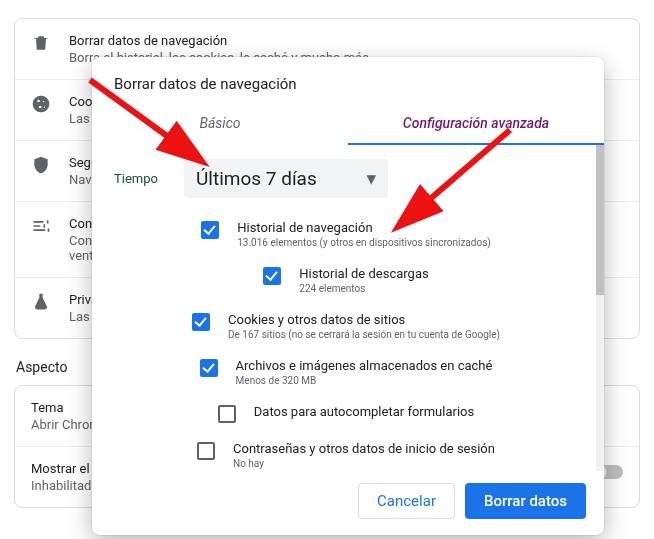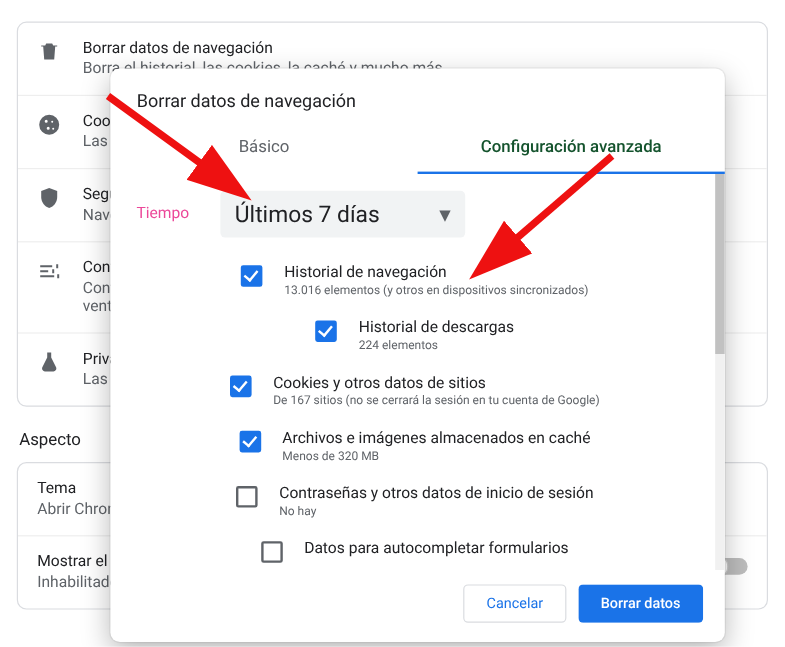--- a/index.html
+++ b/index.html
@@ -17,43 +17,43 @@
   .bg-title { color: #202124; font-size: 13px; }
   .bg-sub { color: #5f6368; font-size: 13px; margin-top: 2px; }
   .section-label { color: #202124; font-size: 14px; margin: 16px 0 10px 2px; }
   .toggle { width: 34px; height: 14px; border-radius: 10px; background: #bdbdbd; position: relative; margin-top: 4px; }
   .toggle::after { content:""; position:absolute; width:18px; height:18px; border-radius:50%; background:#fff; border:1px solid #ccc; top:-3px; left:-2px; }
 
   
   .modal { position: absolute; left: 92px; top: 57px; width: 512px; height: 478px; background: #fff; border-radius: 8px; box-shadow: 0 8px 24px rgba(0,0,0,.28), 0 0 0 1px rgba(0,0,0,.05); display:flex; flex-direction:column; }
   .modal-title { font-size: 15px; color: #202124; padding: 18px 22px 12px; }
   .tabs { display:flex; padding: 0 0px; }
-  .tab { flex:1; text-align:center; padding: 10px 0 12px; font-size: 14px; color: #5f6368; cursor:pointer; border-bottom: 2px solid transparent; }
-  .tab.active { color: #14532d; border-bottom: 2px solid #1a73e8; font-weight: 500; }
+  .tab { flex:1; text-align:center; padding: 10px 0 12px; font-size: 14px; color: #5f6368; cursor:pointer; border-bottom: 2px solid transparent; font-style: italic; }
+  .tab.active { color: #701a75; border-bottom: 2px solid #1a73e8; font-weight: 500; }
 
   .body { position: relative; flex:1; overflow:hidden; }
   .scroll { position:absolute; left:0; right:8px; top:0; bottom:0; overflow-y:auto; padding: 14px 18px 0 22px; }
   
   .sb-track { position:absolute; right:0; top:0; bottom:0; width:8px; background:#f1f1f1; }
   .sb-thumb { position:absolute; right:0; top:0; width:8px; height:150px; background:#c1c1c1; }
 
   .time-row { display:flex; align-items:center; gap: 14px; margin-bottom: 22px; }
-  .time-label { color:#ec4899; font-size:13px; width: 56px; }
+  .time-label { color:#14532d; font-size:13px; width: 56px; }
   .select { display:flex; align-items:center; justify-content:space-between; background:#f1f3f4; border-radius:4px; padding: 8px 12px; width: 204px; cursor:pointer; color:#202124; font-size:19px; }
   .select .caret { color:#5f6368; }
 
   .item { display:flex; align-items:flex-start; gap: 18px; margin-bottom: 18px; justify-content: center; }
   .chk { width:18px; height:18px; border:2px solid #5f6368; border-radius:2px; flex:0 0 18px; position:relative; background:#fff; margin-top:1px; cursor:pointer; }
   .chk.checked { background:#1a73e8; border-color:#1a73e8; }
   .chk.checked::after { content:""; position:absolute; left:3px; top:0px; width:5px; height:9px; border:solid #fff; border-width:0 2px 2px 0; transform:rotate(40deg); }
   .it-title { font-size:13px; color:#202124; }
   .it-sub { font-size:10px; color:#5f6368; margin-top:2px; }
 
   .footer { border-top:0; padding: 12px 18px 16px; display:flex; justify-content:flex-end; gap:10px; }
-  .btn { font-size:12px; padding: 8px 18px; border-radius:4px; cursor:pointer; border:1px solid transparent; }
+  .btn { font-size:15px; padding: 8px 18px; border-radius:4px; cursor:pointer; border:1px solid transparent; }
   .btn.secondary { background:#fff; color:#1a73e8; border:1px solid #dadce0; }
   .btn.primary { background:#1a73e8; color:#fff; font-weight:500; }
 
   
   .arrow { position:absolute; pointer-events:none; }
 </style>
 </head>
 <body>
 
 <div class="page">
@@ -177,28 +177,28 @@
         <div class="item">
           <div class="chk checked"></div>
           <div>
             <div class="it-title">Archivos e imágenes almacenados en caché</div>
             <div class="it-sub">Menos de 320 MB</div>
           </div>
         </div>
         <div class="item">
           <div class="chk"></div>
           <div>
+            <div class="it-title">Datos para autocompletar formularios</div>
+          </div>
+        </div>
+        <div class="item">
+          <div class="chk"></div>
+          <div>
             <div class="it-title">Contraseñas y otros datos de inicio de sesión</div>
             <div class="it-sub">No hay</div>
-          </div>
-        </div>
-        <div class="item">
-          <div class="chk"></div>
-          <div>
-            <div class="it-title">Datos para autocompletar formularios</div>
           </div>
         </div>
       </div>
     </div>
     <div class="footer">
       <div class="btn secondary">Cancelar</div>
       <div class="btn primary">Borrar datos</div>
     </div>
   </div>
 

